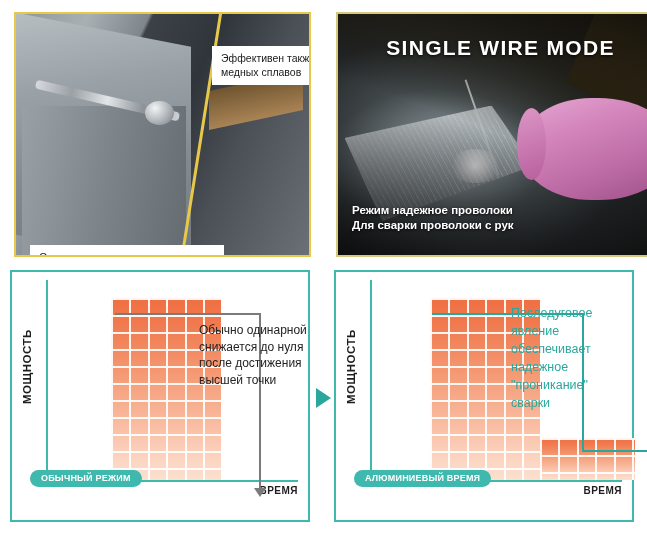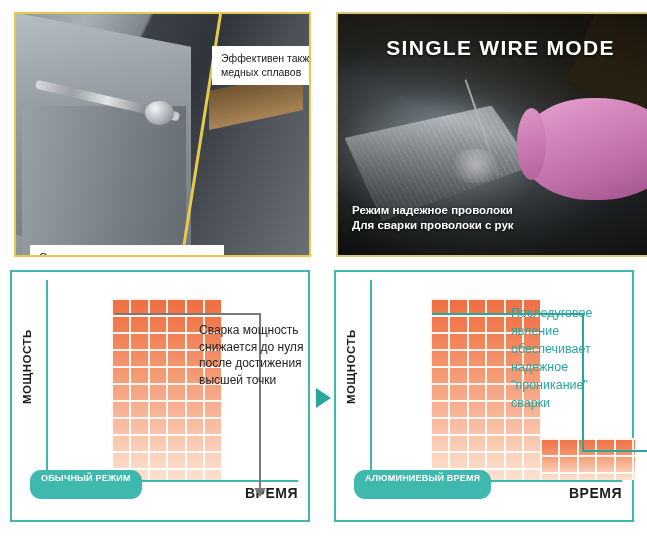--- a/index.html
+++ b/index.html
@@ -81,25 +81,25 @@
   .chart-left{left:10px;top:270px;width:300px;height:252px;}
   .chart-right{left:334px;top:270px;width:300px;height:252px;}
 
   .y-axis-label{position:absolute;left:9px;top:14px;height:162px;width:22px;
     display:flex;align-items:flex-start;justify-content:center;
     color:#1d1d1d;font-size:11.5px;font-weight:bold;letter-spacing:.5px;
     writing-mode:vertical-rl;transform:rotate(180deg);}
   .axis-v{position:absolute;left:34px;top:8px;width:2px;height:202px;background:#3fb8ae;}
   .axis-h{position:absolute;left:34px;top:208px;width:252px;height:2px;background:#3fb8ae;}
   .x-axis-label{position:absolute;right:10px;top:213px;
-    color:#1d1d1d;font-size:14px;font-weight:bold;letter-spacing:.5px;}
+    color:#1d1d1d;font-size:10px;font-weight:bold;letter-spacing:.5px;}
 
   .mode-badge{position:absolute;left:18px;top:198px;
     background:#3fb8ae;color:#ffffff;border-radius:11px;
-    padding:3px 11px 16px 11px;font-size:9px;font-weight:bold;letter-spacing:.2px;
+    padding:3px 11px 4px 11px;font-size:9px;font-weight:bold;letter-spacing:.2px;
     white-space:nowrap;z-index:6;}
 
   
   .bar{position:absolute;bottom:0;
     background:linear-gradient(180deg,
       #ef6f42 0%, #f0784c 12%, #f2875e 26%, #f59a74 42%,
       #f7ae8e 58%, #f9c0a6 72%, #fbd2bd 86%, #fce0d0 100%);}
   .bar::after{content:"";position:absolute;inset:0;
     background:
       repeating-linear-gradient(90deg,rgba(255,255,255,.92) 0 1.6px,rgba(255,255,255,0) 1.6px 18.5px),
@@ -173,21 +173,21 @@
   <div class="axis-h"></div>
   <div class="x-axis-label">ВРЕМЯ</div>
 
   <div class="bars-wrap">
     <div class="bar bar-main-l"></div>
     <div class="drop-line-l"></div>
     <div class="drop-vert-l"></div>
     <div class="drop-head-l"></div>
   </div>
 
-  <div class="note note-left">Сварка мощность
+  <div class="note note-left">Обычно одинарной
 снижается до нуля
 после достижения
 высшей точки</div>
 
   <div class="mode-badge">ОБЫЧНЫЙ РЕЖИМ</div>
 </div>
 
 <div class="mid-arrow"></div>
 
 <div class="chart-panel chart-right">

